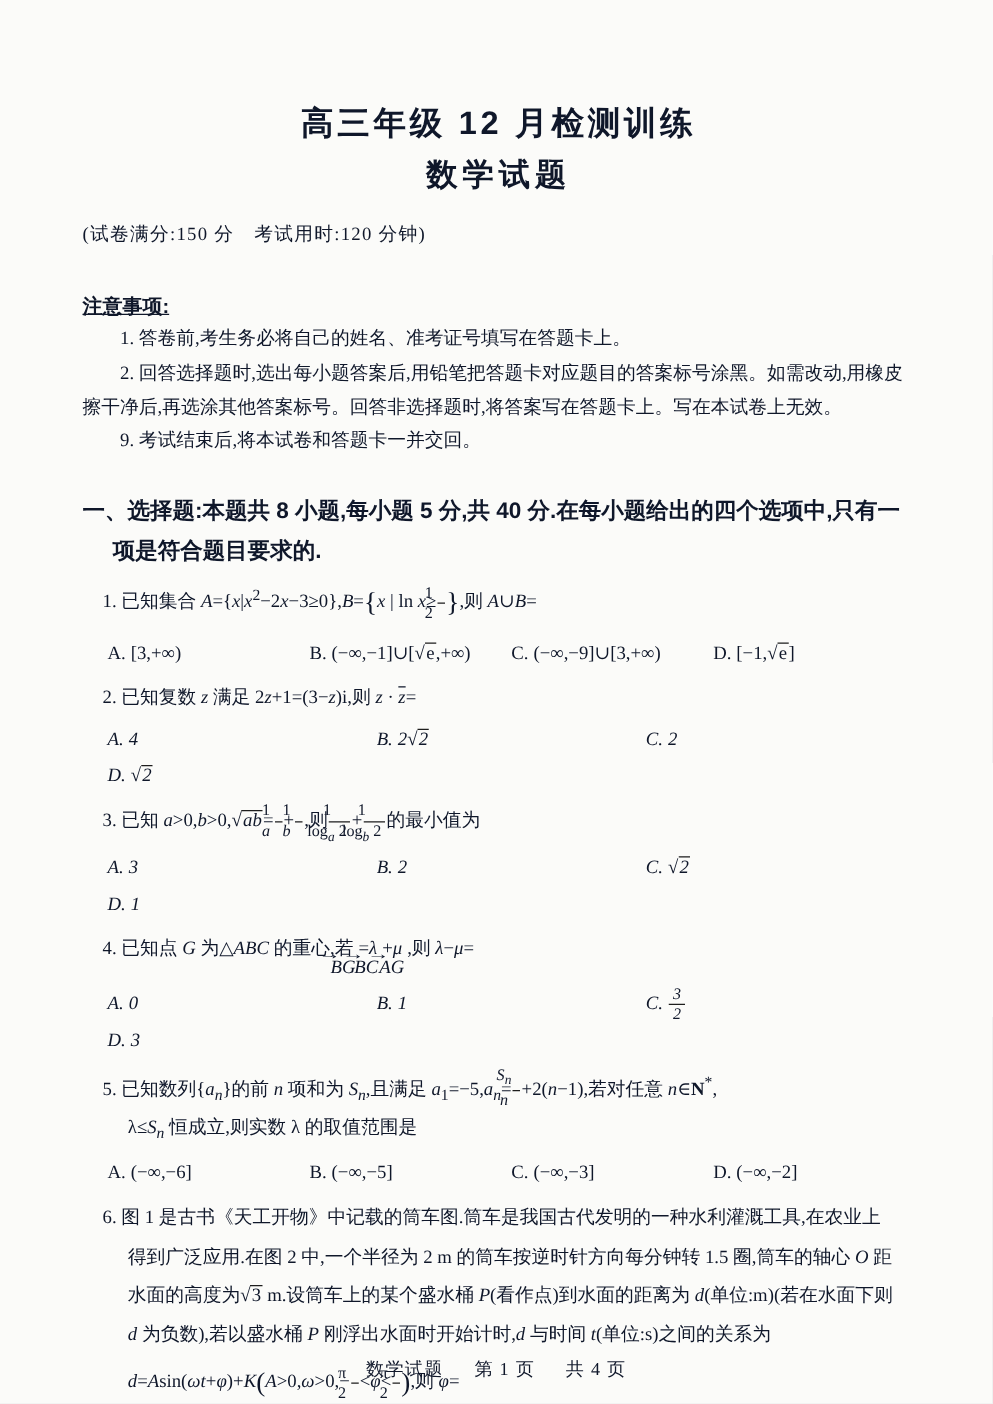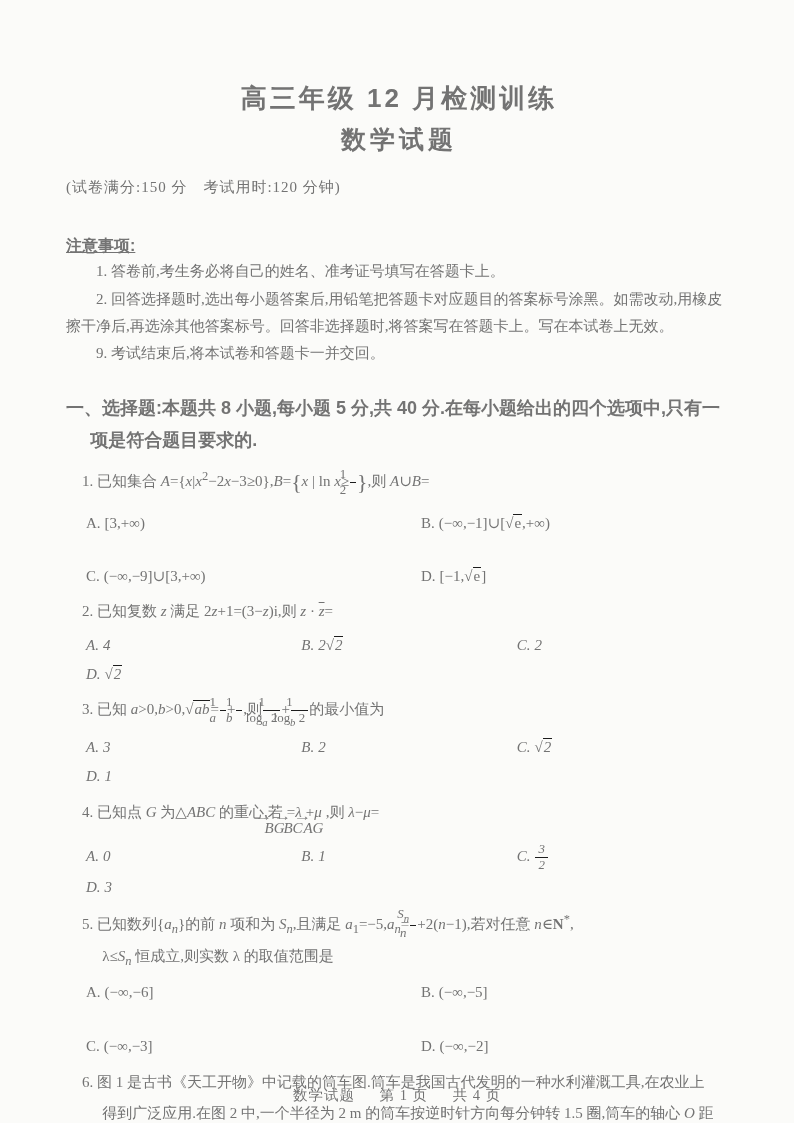--- a/index.html
+++ b/index.html
@@ -1,21 +1,21 @@
 <!DOCTYPE html>
 <html><head>
 <meta charset="utf-8">
 <style>
   html,body { margin:0; padding:0; background:#e8e8e8; }
   .page {
     position:relative;
     width:794px; height:1123px;
     margin:0 auto;
     background:#fbfbf9;
-    color:#737373;
+    color:#0f172a;
     font-family:"Liberation Serif","DejaVu Serif",serif;
     font-size:15px;
     overflow:hidden;
     box-sizing:border-box;
   }
   .content { padding:84px 62px 0 66px; }
 
   .hei { font-family:"Liberation Sans","DejaVu Sans",sans-serif; font-weight:bold; }
 
   .title   { text-align:center; font-size:26px; letter-spacing:3px; line-height:1.15; }
@@ -30,21 +30,21 @@
     margin-top:24px; font-size:18px; line-height:1.8;
     padding-left:1.35em; text-indent:-1.35em;
   }
 
   .questions { margin-top:6px; }
   .q { margin-top:2px; }
   .stem { padding-left:1.35em; text-indent:-1.35em; line-height:1.9; margin:4px 16px 0; }
   .q6 .stem { line-height:2.08; }
 
   .opts4 { display:grid; grid-template-columns:1fr 1fr 1fr; padding-left:20px; margin:5px 0 6px;font-style:italic; }
-  .opts2 { display:grid; grid-template-columns:1fr 1fr; padding-left:20px; margin:5px 0 6px;gap:24px; }
+  .opts2 { display:grid; grid-template-columns:1fr 1fr 1fr 1fr; padding-left:20px; margin:5px 0 6px; }
   .opt { line-height:1.95; }
   .opt .lab { margin-right:4px; }
 
   
   i { font-style:italic; }
   .frac { display:inline-block; vertical-align:-0.62em; text-align:center; font-size:0.86em; line-height:1.05; margin:0 1px; }
   .frac .fn { display:block; padding:0 3px 1px; border-bottom:1px solid #1d1d1d; }
   .frac .fd { display:block; padding:1px 3px 0; }
   .sqrt { white-space:nowrap; }
   .sqrt .rad { border-top:1px solid #1d1d1d; padding:0 1px; }

